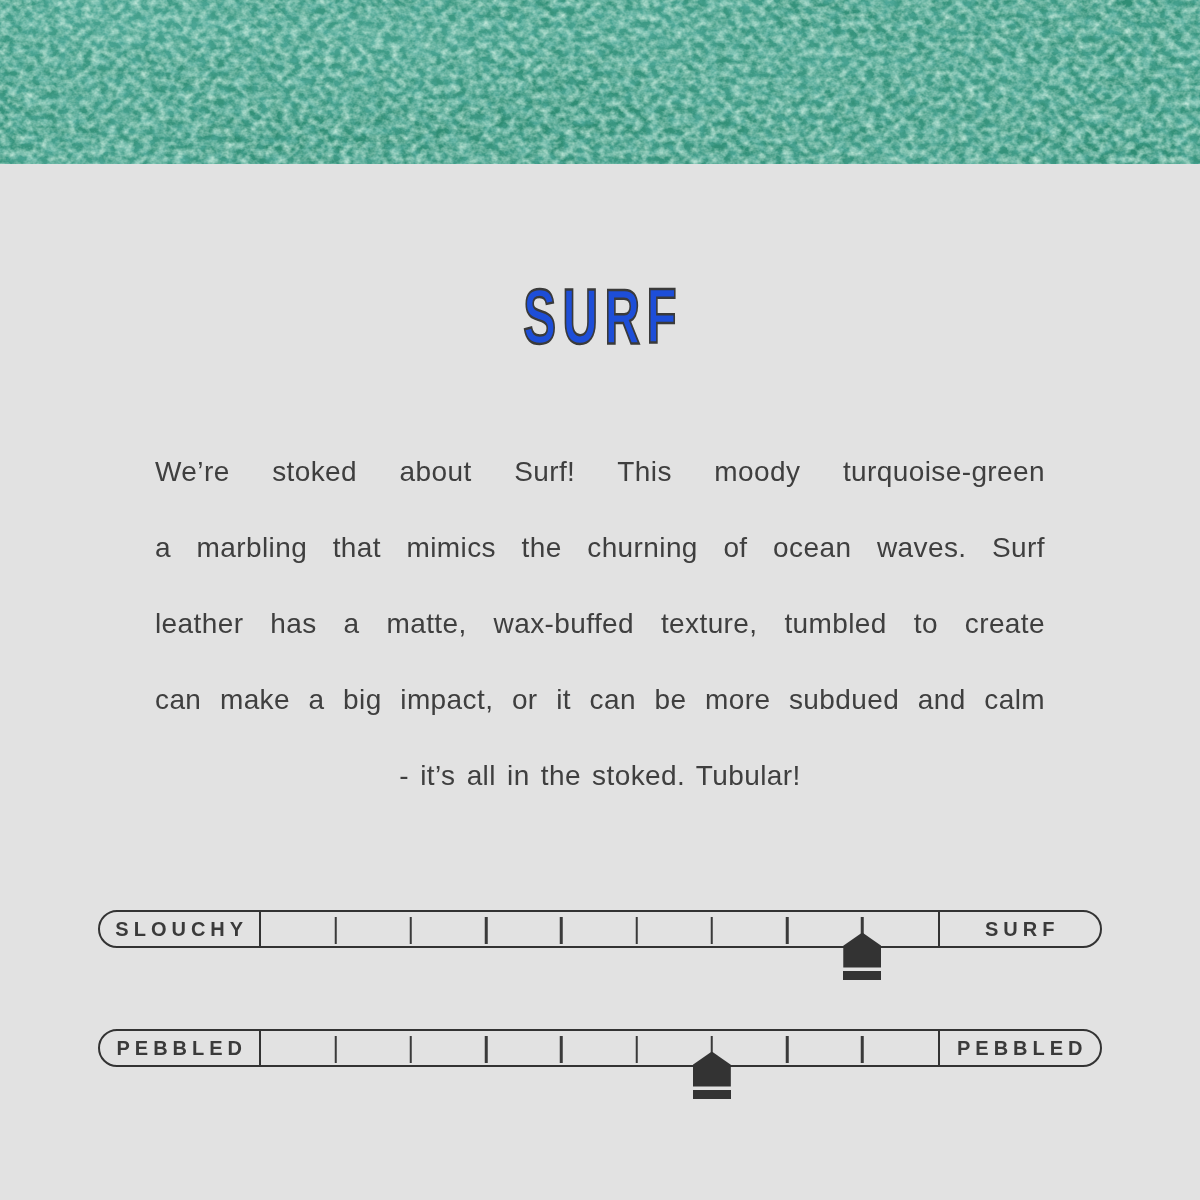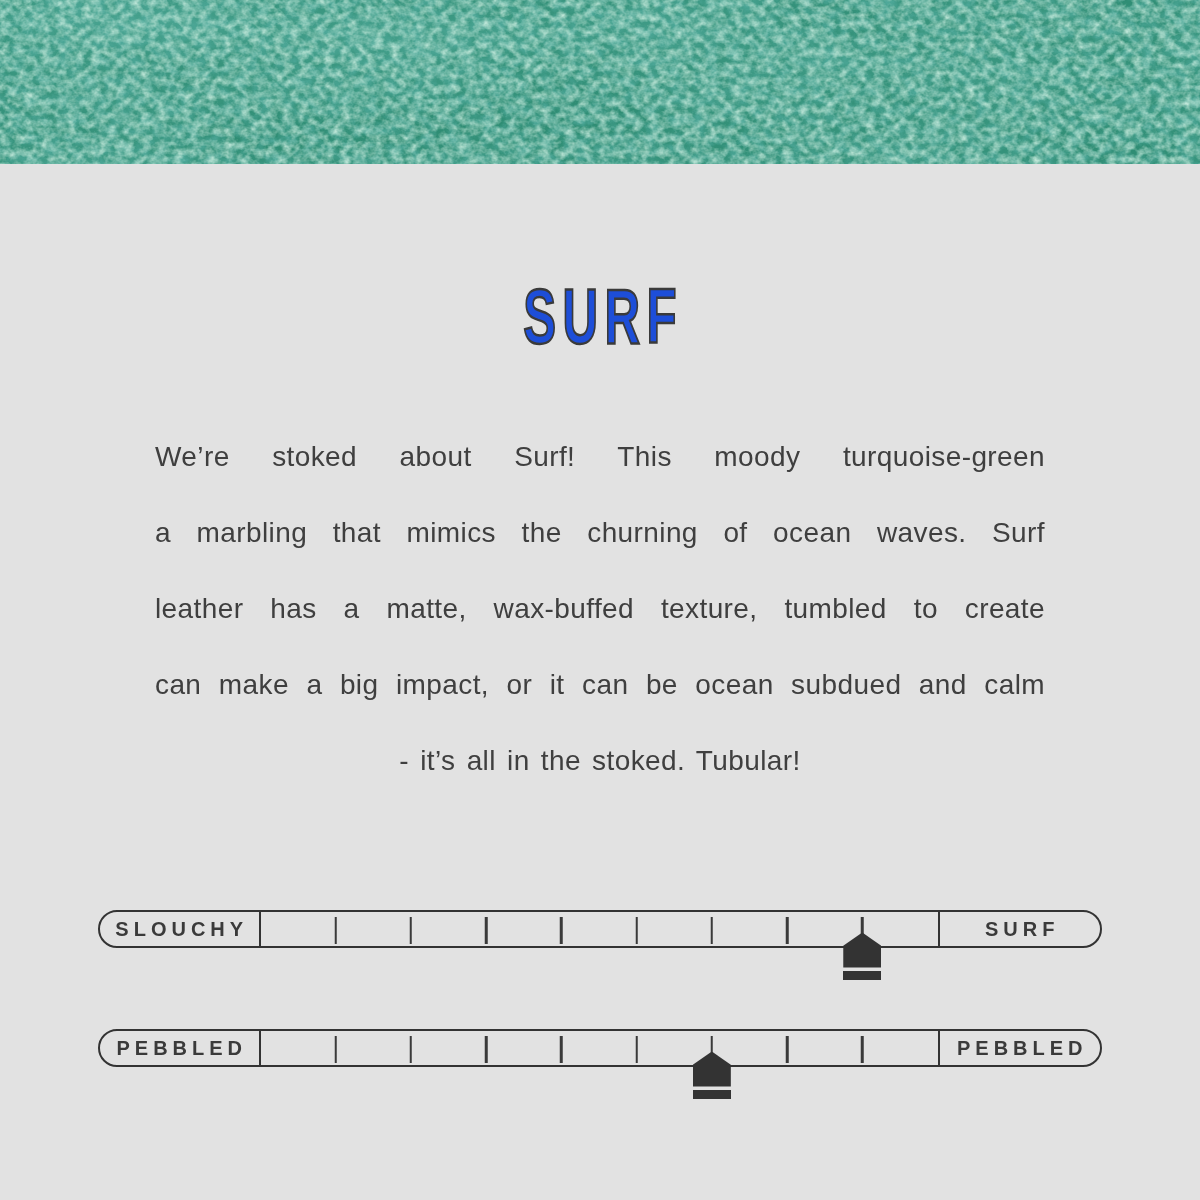--- a/index.html
+++ b/index.html
@@ -48,21 +48,21 @@
     display: inline-block;
     transform: scaleX(0.64);
     transform-origin: 50% 50%;
     -webkit-text-stroke: 2.5px #3a3a3a;
     padding-left: 10px; 
   }
 
   
   .description {
     position: absolute;
-    top: 419px;
+    top: 434px;
     left: 155px;
     width: 890px;
     font-size: 28px;
     line-height: 76px;
     color: #3f3f3f;
     letter-spacing: 0.4px;
     word-spacing: 3px;
   }
   .desc-line {
     text-align: justify;
@@ -175,21 +175,21 @@
       <rect x="0" y="0" width="1200" height="164" filter="url(#grainLight)"></rect>
     </svg>
   </div>
 
   <h1 class="title"><span class="squeeze">SURF</span></h1>
 
   <div class="description">
       <div class="desc-line">We’re stoked about Surf! This moody turquoise-green</div>
       <div class="desc-line">a marbling that mimics the churning of ocean waves. Surf</div>
       <div class="desc-line">leather has a matte, wax-buffed texture, tumbled to create</div>
-      <div class="desc-line">can make a big impact, or it can be ocean subdued and calm</div>
+      <div class="desc-line">can make a big impact, or it can be more subdued and calm</div>
       <div class="desc-line last">- it’s all in the stoked. Tubular!</div>
     </div>
 
   <div class="scales">
   <div class="scale">
     <div class="end-label left">SLOUCHY</div>
     <div class="track">
           <div class="tick" style="left: 11.1111%;"></div>
           <div class="tick" style="left: 22.2222%;"></div>
           <div class="tick" style="left: 33.3333%;"></div>

